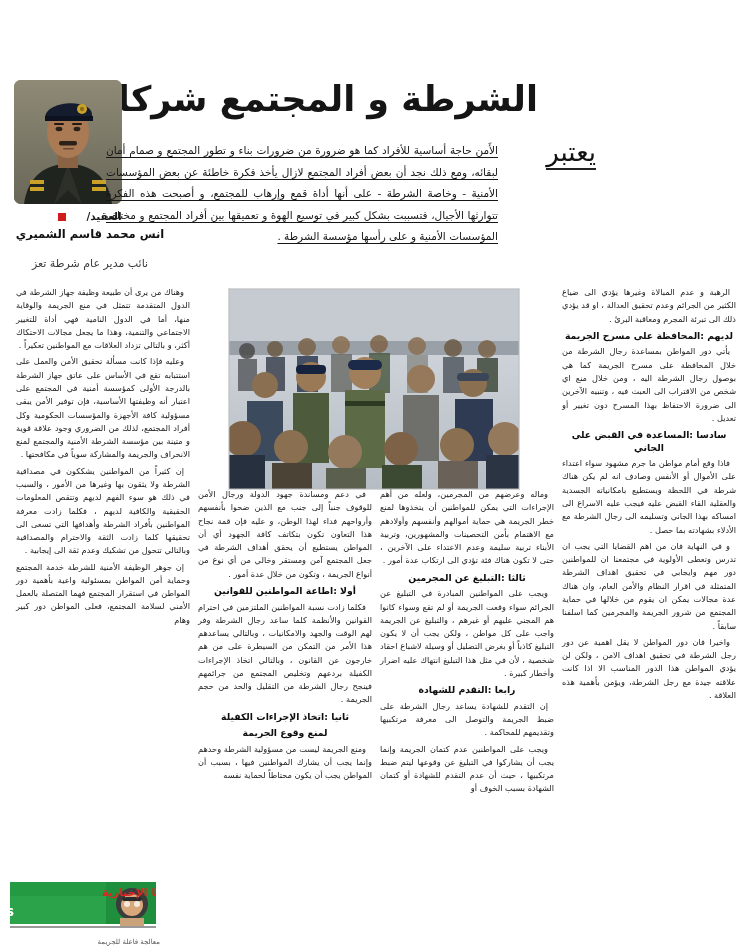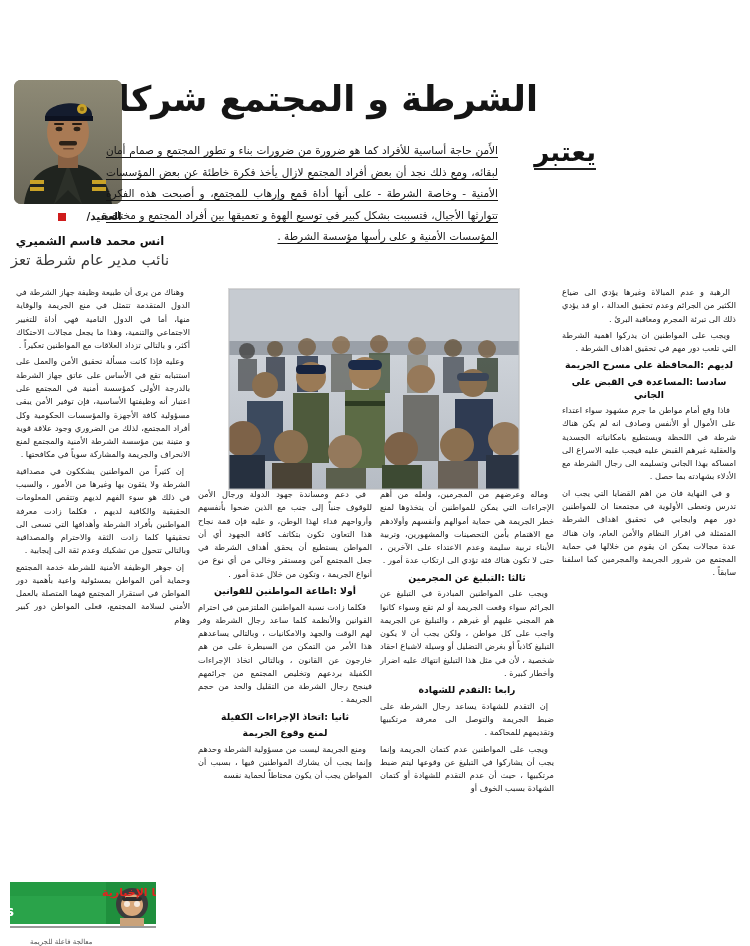--- a/index.html
+++ b/index.html
@@ -82,27 +82,27 @@
     display: inline-block;
     width: 8px;
     height: 8px;
     background: #cf1c1c;
     flex: none;
   }
   .byline-name {
     font-size: 11.5px;
     font-weight: bold;
     color: #111;
-    margin-top: 10px;
+    margin-top: 3px;
     line-height: 1.3;
   }
   .byline-title {
-    font-size: 15px;
+    font-size: 11px;
     color: #3a3a3a;
-    margin-top: 2px;
+    margin-top: 15px;
     line-height: 1.3;
   }
 
   
   .lead {
     position: absolute;
     top: 76px;
     right: 160px;
     width: 392px;
     direction: rtl;
@@ -112,21 +112,21 @@
     line-height: 2.05;
     color: #161616;
   }
   .lead .ul { text-decoration: underline; text-underline-offset: 3px; }
 
   .dropcap {
     position: absolute;
     top: 74px;
     right: 62px;
     font-size: 26px;
-    font-weight: bold;
+    font-weight: normal;
     color: #121212;
     direction: rtl;
     border-bottom: 2px solid #222;
     padding-bottom: 1px;
     line-height: 1.1;
   }
 
   
   .news-photo {
     position: absolute;
@@ -189,21 +189,21 @@
   }
   .watermark svg { display: block; width: 100%; height: 100%; }
 
   .footer-note {
     position: absolute;
     bottom: 0px;
     left: 30px;
     width: 130px;
     font-size: 7px;
     color: #555;
-    text-align: left;
+    text-align: right;
     direction: rtl;
   }
 </style>
 </head>
 <body>
 
 <div class="page">
 
   <div class="header">
 
@@ -329,25 +329,26 @@
         <circle cx="276" cy="150" r="17" fill="#94795c"></circle>
           <rect x="257" y="166" width="40" height="38" fill="#2b3443"></rect>
       </g>
       <rect width="290" height="200" fill="none" stroke="#b9bcc0" stroke-width="1"></rect>
     </svg>
   </div>
 
   <div class="columns">
     <div class="col" id="c0">
         <div class="ptext">الرهبة و عدم المبالاة وغيرها يؤدي الى ضياع الكثير من الجرائم وعدم تحقيق العدالة ، او قد يؤدي ذلك الى تبرئة المجرم ومعاقبة البرئ .</div>
-        <div class="ptext">ويجب على المواطنين ان يدركوا اهمية الشرطة التي تلعب دور مهم في تحقيق اهداف الشرطة .</div>
         <div class="subhead">لديهم :المحافظة على مسرح الجريمة</div>
+        <div class="ptext">يأتي دور المواطن بمساعدة رجال الشرطة من خلال المحافظة على مسرح الجريمة كما هي بوصول رجال الشرطة اليه ، ومن خلال منع اي شخص من الاقتراب الى العبث فيه ، وتنبيه الآخرين الى ضرورة الاحتفاظ بهذا المسرح دون تغيير أو تعديل .</div>
         <div class="subhead">سادسا :المساعدة في القبض على الجاني</div>
-        <div class="ptext">فاذا وقع أمام مواطن ما جرم مشهود سواء اعتداء على الأموال أو الأنفس وصادف انه لم يكن هناك شرطة في اللحظة ويستطيع بامكانياته الجسدية والعقلية غيرهم القبض عليه فيجب عليه الاسراع الى امساكه بهذا الجاني وتسليمه الى رجال الشرطة مع الأدلاء بشهادته بما حصل .</div>
+        <div class="ptext">فاذا وقع أمام مواطن ما جرم مشهود سواء اعتداء على الأموال أو الأنفس وصادف انه لم يكن هناك شرطة في اللحظة ويستطيع بامكانياته الجسدية والعقلية القاء القبض عليه فيجب عليه الاسراع الى امساكه بهذا الجاني وتسليمه الى رجال الشرطة مع الأدلاء بشهادته بما حصل .</div>
         <div class="ptext">و في النهاية فان من اهم القضايا التي يجب ان تدرس وتعطى الأولوية في مجتمعنا ان للمواطنين دور مهم وايجابي في تحقيق اهداف الشرطة المتمثلة في اقرار النظام والأمن العام، وان هناك عدة مجالات يمكن ان يقوم من خلالها في حماية المجتمع من شرور الجريمة والمجرمين كما اسلفنا سابقاً .</div>
+        <div class="ptext">واخيرا فان دور المواطن لا يقل اهمية عن دور رجل الشرطة في تحقيق اهداف الامن ، ولكن لن يؤدي المواطن هذا الدور المناسب الا اذا كانت علاقته جيدة مع رجل الشرطة، ويؤمن بأهمية هذه العلاقة .</div>
       </div>
     <div class="col flow-pad" id="c1">
         <div class="ptext">وماله وعرضهم من المجرمين، ولعله من أهم الإجراءات التي يمكن للمواطنين أن يتخذوها لمنع خطر الجريمة هي حماية أموالهم وأنفسهم وأولادهم مع الاهتمام بأمن التحصينات والمشهورين، وتربية الأبناء تربية سليمة وعدم الاعتداء على الآخرين ، حتى لا تكون هناك فئة تؤدي الى ارتكاب عدة أمور .</div>
         <div class="subhead">ثالثا :التبليغ عن المجرمين</div>
         <div class="ptext">ويجب على المواطنين المبادرة في التبليغ عن الجرائم سواء وقعت الجريمة أو لم تقع وسواء كانوا هم المجني عليهم أو غيرهم ، والتبليغ عن الجريمة واجب على كل مواطن ، ولكن يجب أن لا يكون التبليغ كاذباً أو بغرض التضليل أو وسيلة لاشباع احقاد شخصية ، لأن في مثل هذا التبليغ انتهاك عليه اضرار وأخطار كبيرة .</div>
         <div class="subhead">رابعا :التقدم للشهادة</div>
         <div class="ptext">إن التقدم للشهادة يساعد رجال الشرطة على ضبط الجريمة والتوصل الى معرفة مرتكبيها وتقديمهم للمحاكمة .</div>
         <div class="ptext">ويجب على المواطنين عدم كتمان الجريمة وإنما يجب أن يشاركوا في التبليغ عن وقوعها ليتم ضبط مرتكبيها ، حيث أن عدم التقدم للشهادة أو كتمان الشهادة بسبب الخوف أو</div>
       </div>
     <div class="col flow-pad" id="c2">

